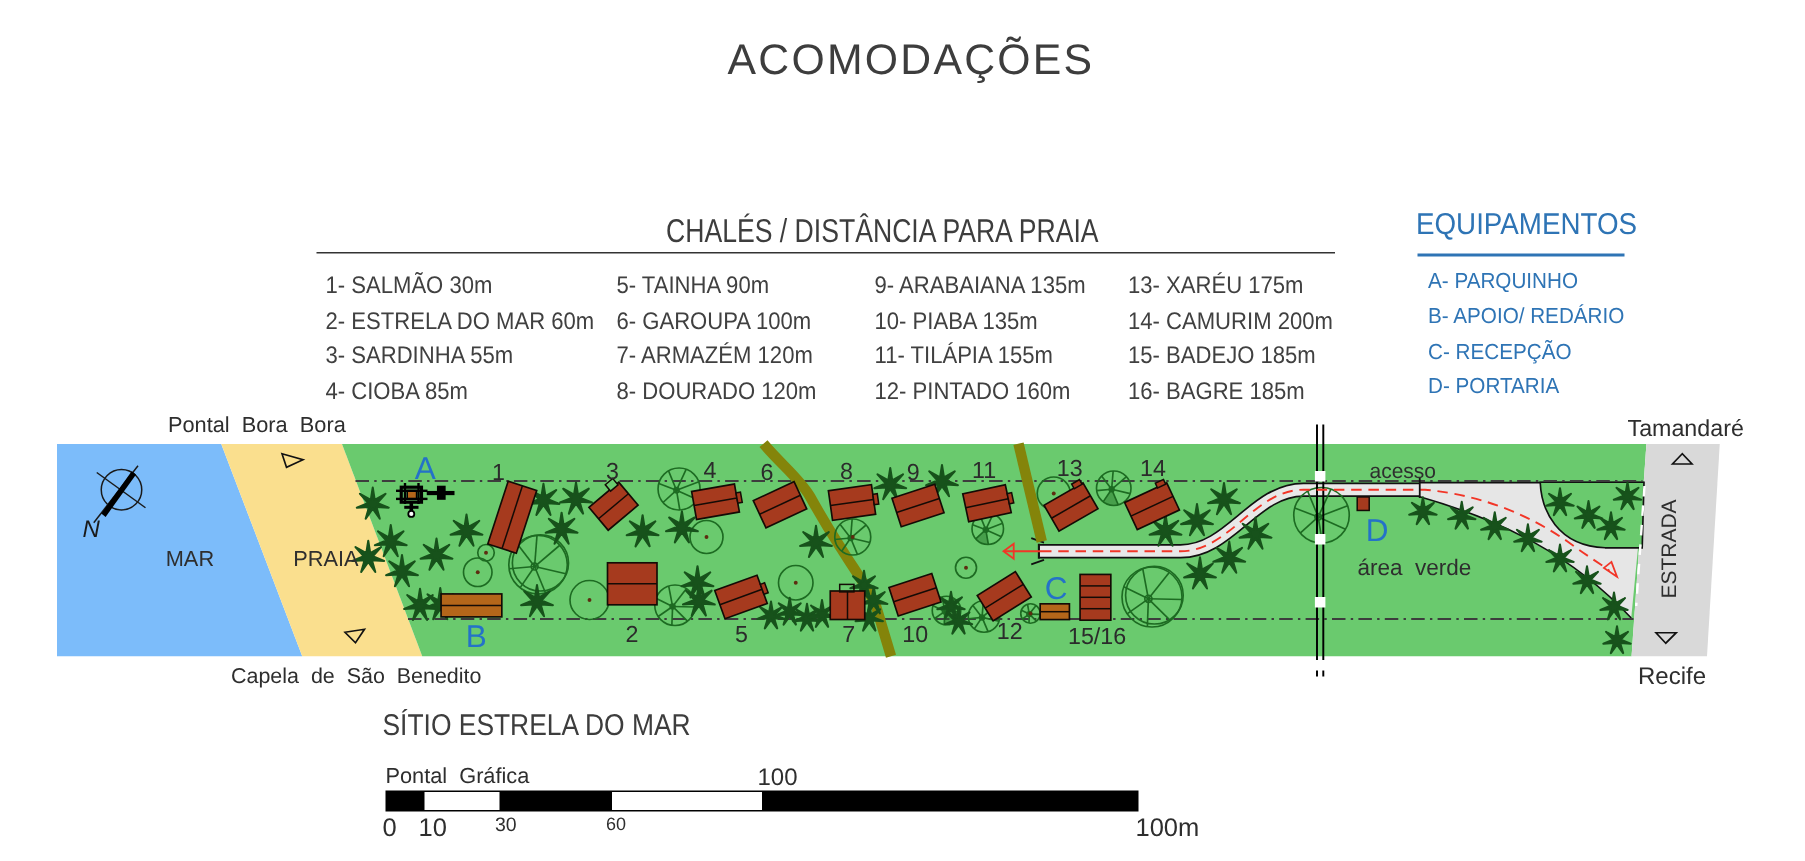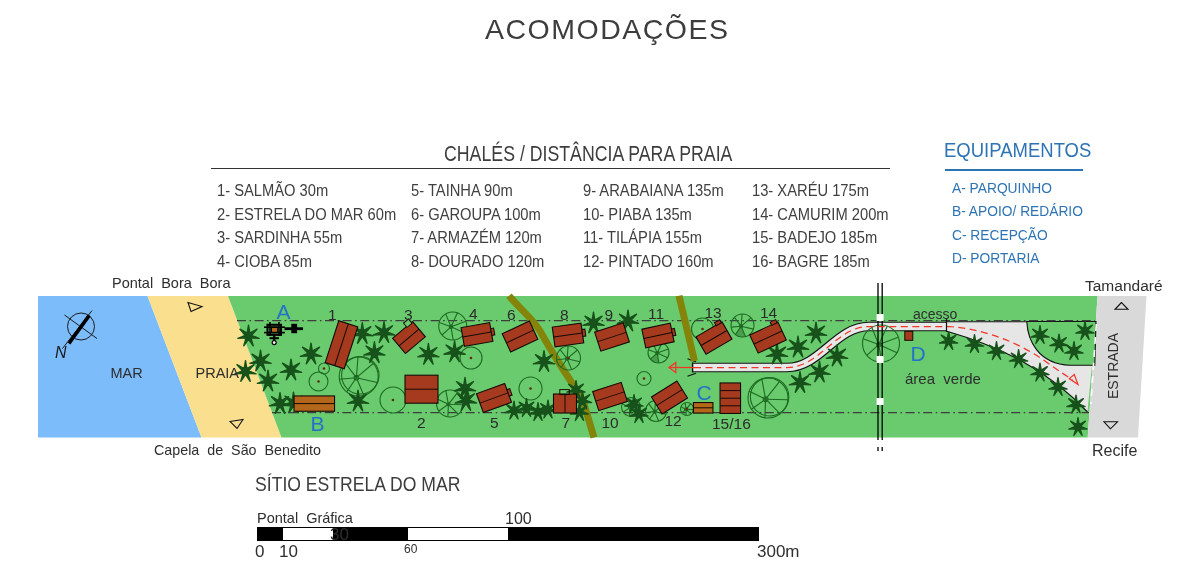--- a/index.html
+++ b/index.html
@@ -2,21 +2,21 @@
 <html><head><meta charset="utf-8">
 <style>
 html,body{margin:0;padding:0;width:1203px;height:574px;background:#fff;overflow:hidden}
 body{font-family:"Liberation Sans",sans-serif;position:relative}
 .abs{position:absolute;white-space:nowrap}
 .cad{color:#2e2e2e}
 .tbl{color:#404040;font-size:16px;transform:scale(0.92,1);transform-origin:0 0}
 .eq{color:#2e74b5;font-size:14.5px;transform:scale(0.95,1);transform-origin:0 0}
 </style></head><body>
 
-<div class="abs" style="left:485px;top:13px;font-size:28.5px;color:#3d3d3d;letter-spacing:1.5px">ACOMODAÇÕES</div>
+<div class="abs" style="left:485px;top:24px;font-size:28.5px;color:#3d3d3d;letter-spacing:1.5px">ACOMODAÇÕES</div>
 
 <div class="abs" style="left:444px;top:141px;font-size:22px;color:#3d3d3d;transform:scale(0.806,1);transform-origin:0 0">CHALÉS / DISTÂNCIA PARA PRAIA</div>
 
 <div class="abs" style="left:211px;top:168px;width:679px;height:1px;background:#333"></div>
 
 <div class="abs tbl" style="left:217px;top:182px">1- SALMÃO 30m</div>
 
 <div class="abs tbl" style="left:411px;top:182px">5- TAINHA 90m</div>
 
 <div class="abs tbl" style="left:583px;top:182px">9- ARABAIANA 135m</div>
@@ -66,27 +66,27 @@
 <div class="abs" style="left:257px;top:527px;width:500px;height:12px;border:1px solid #000;background:#fff">
     <div style="position:absolute;left:0;top:0;width:25px;height:12px;background:#000"></div>
     <div style="position:absolute;left:75px;top:0;width:75px;height:12px;background:#000"></div>
     <div style="position:absolute;left:250px;top:0;width:250px;height:12px;background:#000"></div>
   </div>
 
 <div class="abs cad" style="left:255px;top:542px;font-size:17px">0</div>
 
 <div class="abs cad" style="left:279px;top:542px;font-size:17px">10</div>
 
-<div class="abs cad" style="left:330px;top:525px;font-size:17px">30</div>
+<div class="abs cad" style="left:330px;top:542px;font-size:13px">30</div>
 
 <div class="abs cad" style="left:404px;top:542px;font-size:12px">60</div>
 
 <div class="abs cad" style="left:505px;top:510px;font-size:16px">100</div>
 
-<div class="abs cad" style="left:757px;top:542px;font-size:17px">300m</div>
+<div class="abs cad" style="left:757px;top:542px;font-size:17px">100m</div>
 <svg class="abs" style="left:0;top:0" width="1203" height="574" viewBox="0 0 1203 574">
 
 <polygon points="38,296 147.5,296 201.5,437.5 38,437.5" fill="#7cbcfa"></polygon>
 
 <polygon points="147.5,296 228,296 281.5,437.5 201.5,437.5" fill="#fadf8e"></polygon>
 
 <polygon points="228,296 1097.6,296 1087.7,437.5 281.5,437.5" fill="#6aca6e"></polygon>
 
 <polygon points="1097.6,296 1146.5,296 1138,437.5 1087.7,437.5" fill="#d9d9d9"></polygon>
 

